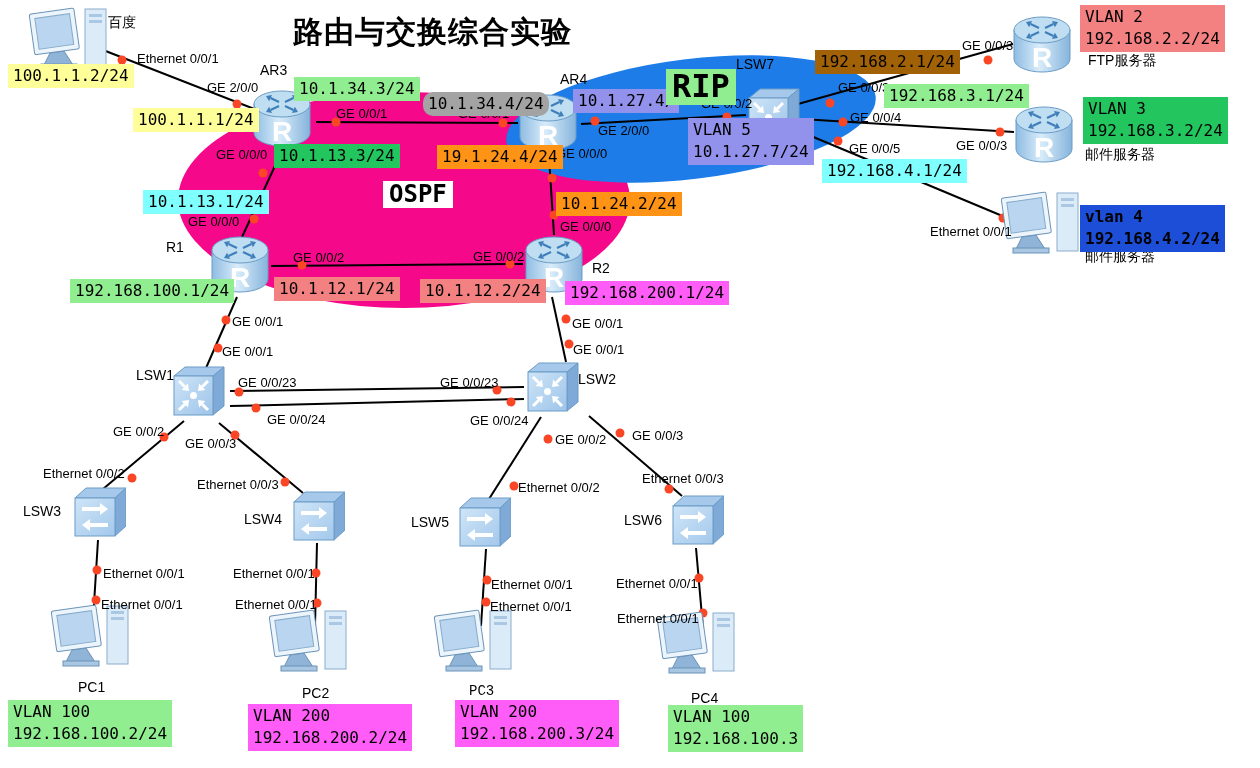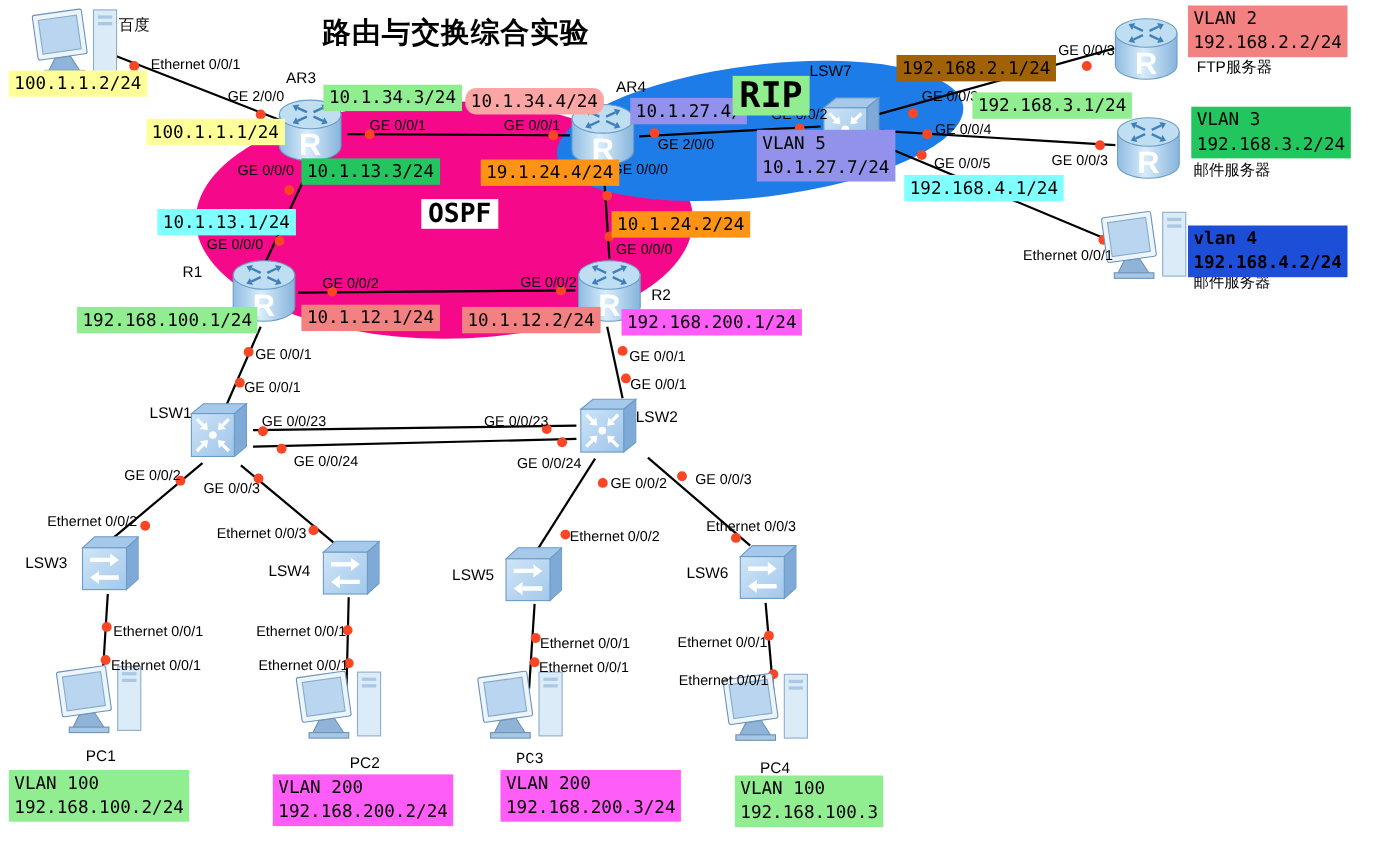--- a/index.html
+++ b/index.html
@@ -1,18 +1,18 @@
 <!DOCTYPE html>
 <html><head>
 <meta charset="utf-8">
 <style>
   html,body{margin:0;padding:0;background:#fff;}
   .canvas{position:relative;width:1260px;height:768px;background:#ffffff;overflow:hidden;
           font-family:"Liberation Sans",sans-serif;}
-  .title{position:absolute;font-size:26px;font-weight:bold;color:#000;letter-spacing:1px;
+  .title{position:absolute;font-size:30px;font-weight:bold;color:#000;letter-spacing:1px;
          font-family:"Liberation Sans",sans-serif;white-space:nowrap;z-index:7;}
   .zone{position:absolute;border-radius:50%;z-index:1;}
   .zone-label{position:absolute;font-family:"DejaVu Sans Mono",monospace;font-weight:bold;color:#000;
               z-index:6;white-space:nowrap;line-height:1.05;}
   #links-layer{position:absolute;left:0;top:0;z-index:2;}
   .device{position:absolute;z-index:3;}
   .device-name{position:absolute;font-size:14px;color:#000;white-space:nowrap;z-index:4;}
   .port-label{position:absolute;font-size:13px;color:#000;white-space:nowrap;z-index:4;}
   .ip-label{position:absolute;font-family:"DejaVu Sans Mono",monospace;font-size:16px;line-height:1.4;
             color:#000;padding:1px 5px;white-space:pre;z-index:5;}
@@ -384,21 +384,21 @@
         <rect x="57" y="3" width="21" height="58" fill="#dcebf8" stroke="#8aadcd"></rect>
         <rect x="61" y="8" width="13" height="3" fill="#aac8e4"></rect>
         <rect x="61" y="14" width="13" height="3" fill="#aac8e4"></rect>
         <polygon points="22,47 36,45 45,59 15,61" fill="#8fb4d8" stroke="#6b93b8"></polygon>
         <rect x="13" y="58" width="36" height="5" fill="#a9c7e2" stroke="#6b93b8"></rect>
         <g transform="rotate(-8 26 27)">
           <rect x="4" y="5" width="45" height="41" rx="2" fill="#edf5fc" stroke="#6b93b8"></rect>
           <rect x="9" y="10" width="35" height="31" fill="#b9d5ef" stroke="#86abc9"></rect>
         </g>
         </svg></span></div>
-    <div class="device-name" style="left: 302px; top: 685px; margin-left: 16px;">PC2</div>
+    <div class="device-name" style="left: 302px; top: 685px;">PC2</div>
     <div class="device" style="left: 433px; top: 608px;"><span><svg width="86" height="70" viewBox="0 0 86 70">
         <rect x="57" y="3" width="21" height="58" fill="#dcebf8" stroke="#8aadcd"></rect>
         <rect x="61" y="8" width="13" height="3" fill="#aac8e4"></rect>
         <rect x="61" y="14" width="13" height="3" fill="#aac8e4"></rect>
         <polygon points="22,47 36,45 45,59 15,61" fill="#8fb4d8" stroke="#6b93b8"></polygon>
         <rect x="13" y="58" width="36" height="5" fill="#a9c7e2" stroke="#6b93b8"></rect>
         <g transform="rotate(-8 26 27)">
           <rect x="4" y="5" width="45" height="41" rx="2" fill="#edf5fc" stroke="#6b93b8"></rect>
           <rect x="9" y="10" width="35" height="31" fill="#b9d5ef" stroke="#86abc9"></rect>
         </g>
@@ -454,21 +454,21 @@
     <div class="port-label" style="left: 617px; top: 611px;">Ethernet 0/0/1</div>
     <div class="port-label" style="left: 838px; top: 80px;">GE 0/0/3</div>
     <div class="port-label" style="left: 962px; top: 38px;">GE 0/0/3</div>
     <div class="port-label" style="left: 850px; top: 110px;">GE 0/0/4</div>
     <div class="port-label" style="left: 956px; top: 138px;">GE 0/0/3</div>
     <div class="port-label" style="left: 849px; top: 141px;">GE 0/0/5</div>
     <div class="port-label" style="left: 930px; top: 224px;">Ethernet 0/0/1</div>
     <div class="ip-label" style="left: 8px; top: 64px; background: rgb(255, 255, 153);">100.1.1.2/24</div>
     <div class="ip-label" style="left: 133px; top: 108px; background: rgb(255, 255, 153);">100.1.1.1/24</div>
     <div class="ip-label" style="left: 294px; top: 77px; background: rgb(144, 238, 144);">10.1.34.3/24</div>
-    <div class="ip-label" style="left: 423px; top: 80px; background: #fca5a5; border-radius: 10px;">10.1.34.4/24</div>
+    <div class="ip-label" style="left: 423px; top: 92px; background: #a3a3a3; border-radius: 10px;">10.1.34.4/24</div>
     <div class="ip-label" style="left: 573px; top: 89px; background: rgb(146, 146, 236);">10.1.27.4/</div>
     <div class="ip-label" style="left: 274px; top: 144px; background: #22c55e;">10.1.13.3/24</div>
     <div class="ip-label" style="left: 143px; top: 190px; background: rgb(128, 255, 255);">10.1.13.1/24</div>
     <div class="ip-label" style="left: 437px; top: 145px; background: rgb(255, 147, 21);">19.1.24.4/24</div>
     <div class="ip-label" style="left: 556px; top: 192px; background: rgb(255, 147, 21);">10.1.24.2/24</div>
     <div class="ip-label" style="left: 274px; top: 277px; background: rgb(244, 129, 129);">10.1.12.1/24</div>
     <div class="ip-label" style="left: 420px; top: 279px; background: rgb(244, 129, 129);">10.1.12.2/24</div>
     <div class="ip-label" style="left: 70px; top: 279px; background: rgb(144, 238, 144);">192.168.100.1/24</div>
     <div class="ip-label" style="left: 565px; top: 281px; background: rgb(255, 92, 248);">192.168.200.1/24</div>
     <div class="ip-label" style="left: 815px; top: 50px; background: #a16207;">192.168.2.1/24</div>

